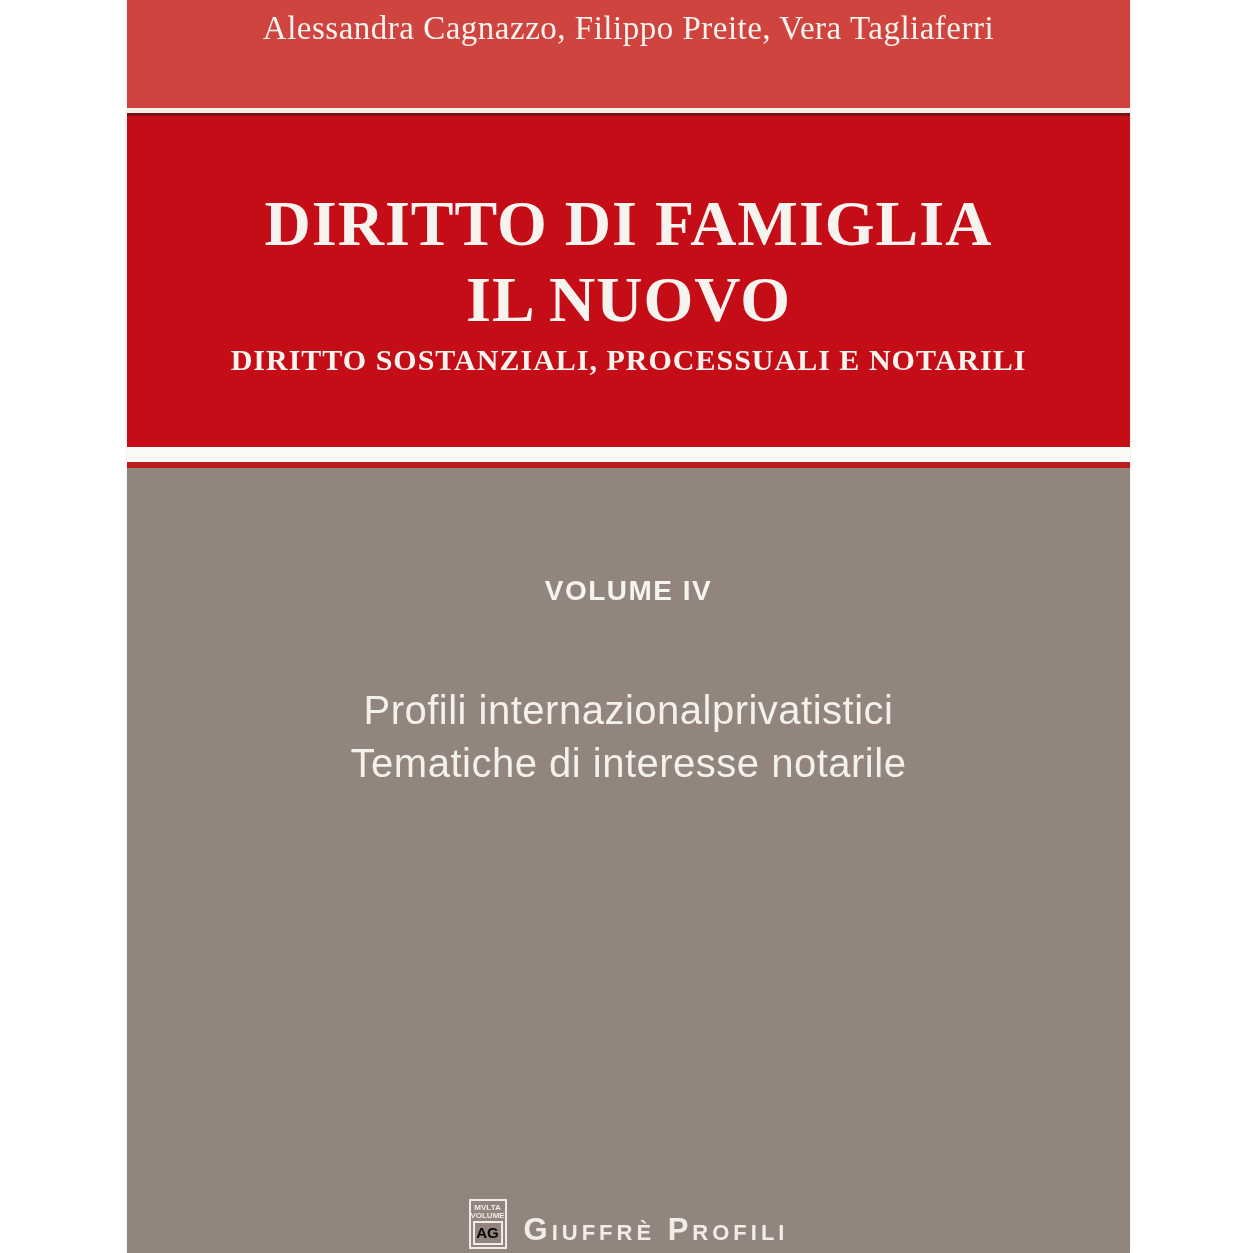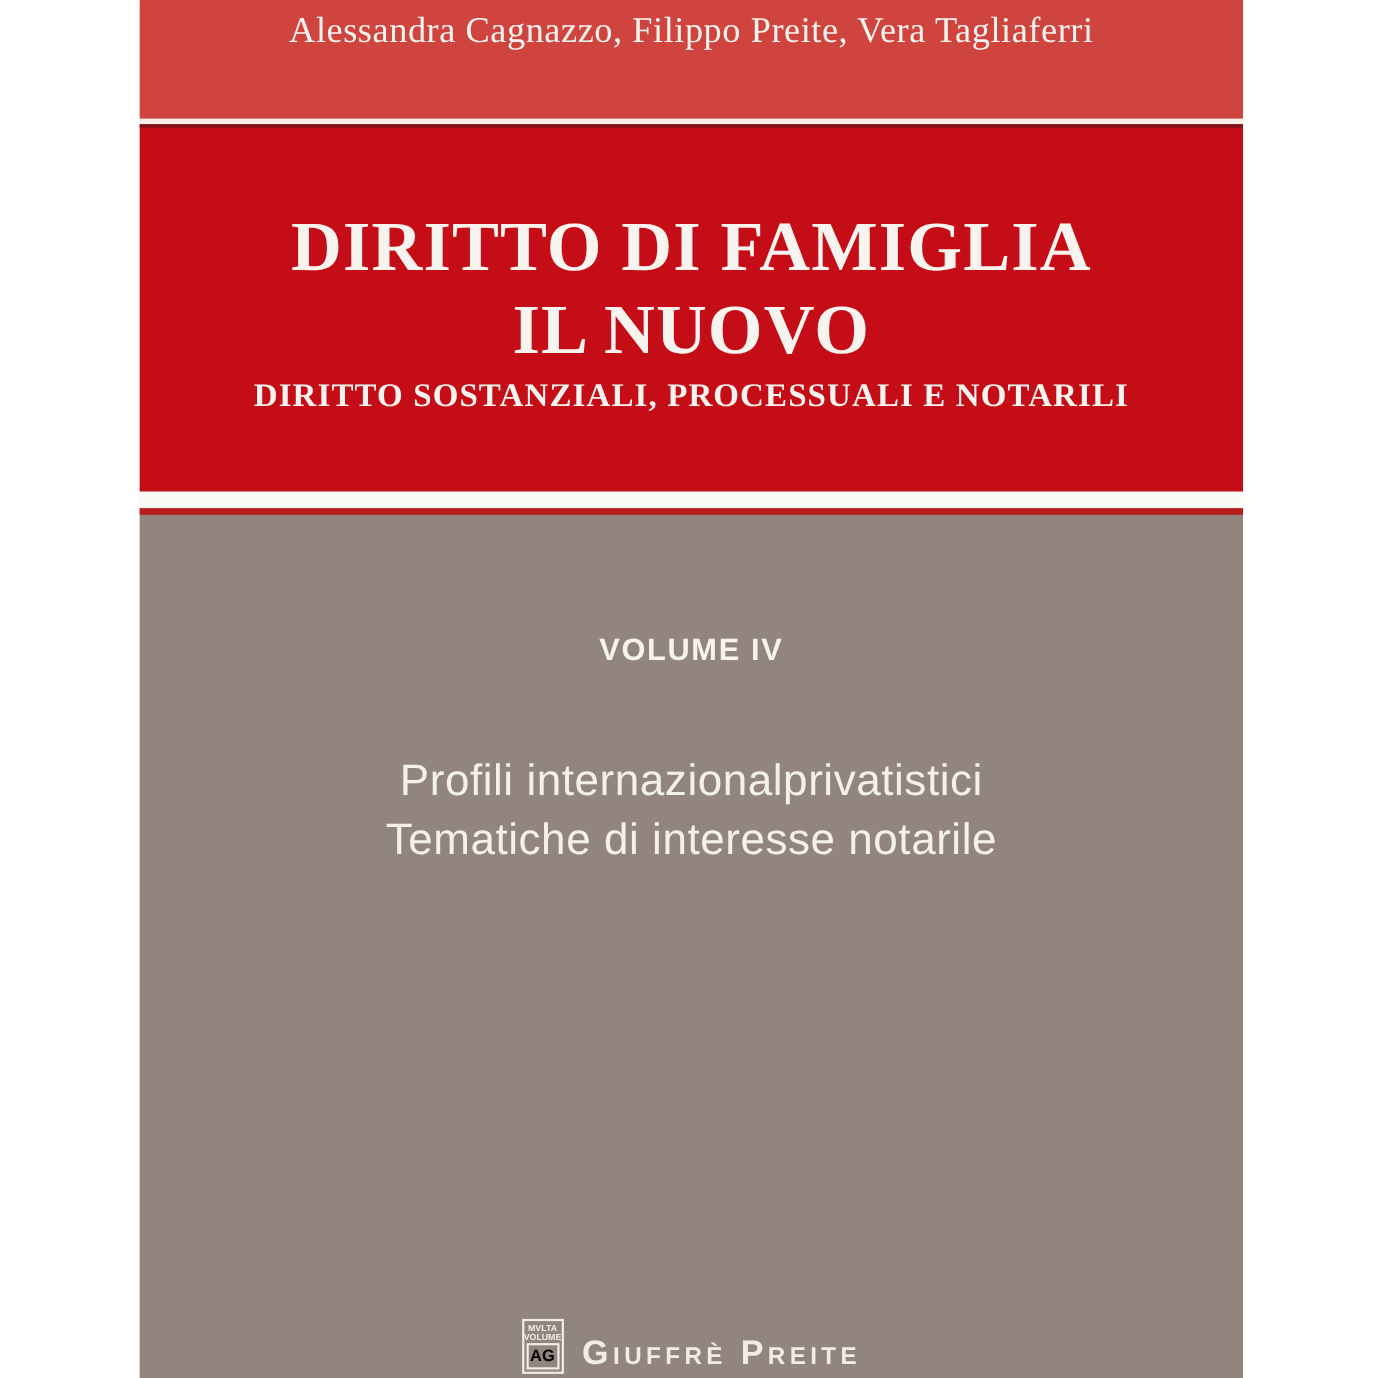--- a/index.html
+++ b/index.html
@@ -177,18 +177,18 @@
       </div>
 
       <div class="publisher-block">
         <div class="giuffre-logo">
           <div class="logo-motto">
             <span>MVLTA</span>
             <span>VOLUME</span>
           </div>
           <div class="logo-initials">AG</div>
         </div>
-        <div class="publisher-name">Giuffrè Preite</div>
+        <div class="publisher-name">Giuffrè Profili</div>
       </div>
     </div>
 
   </div>
 </div>
 
 </body></html>

